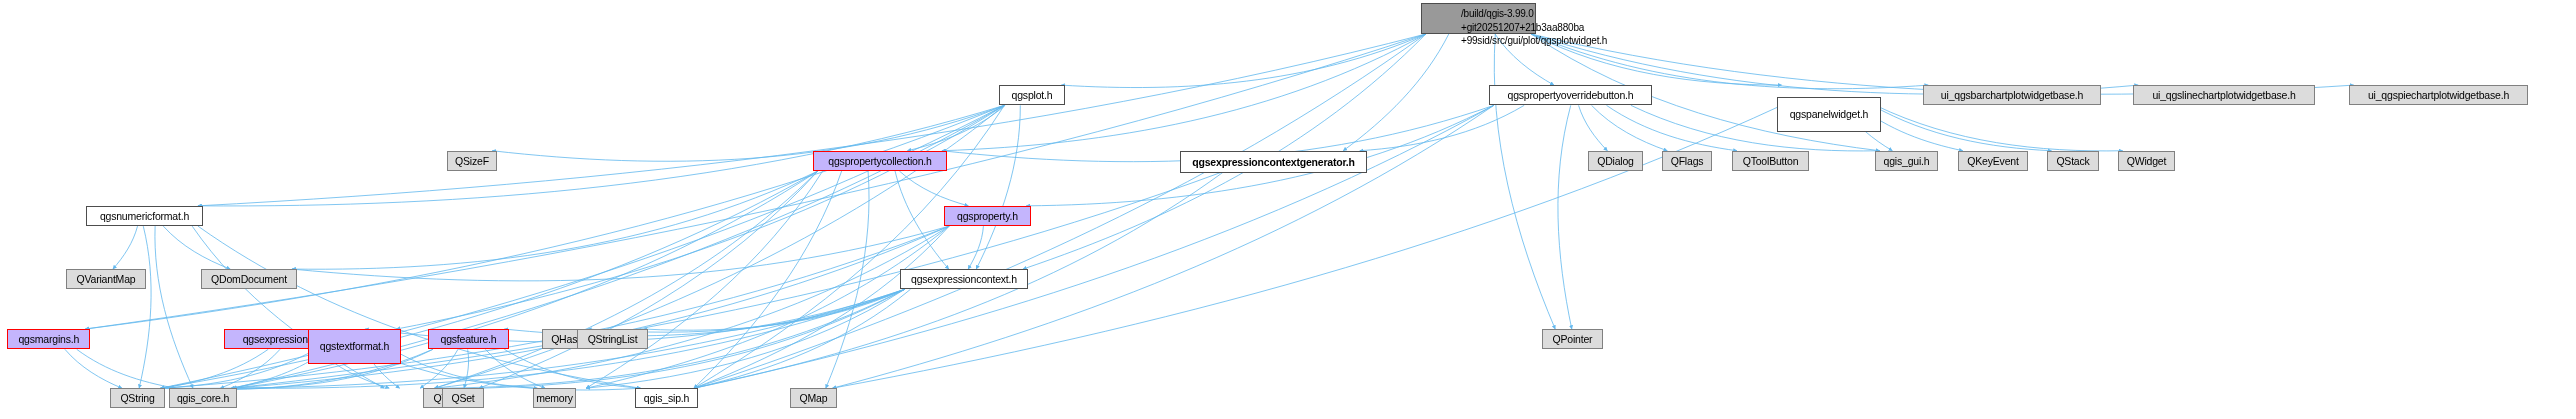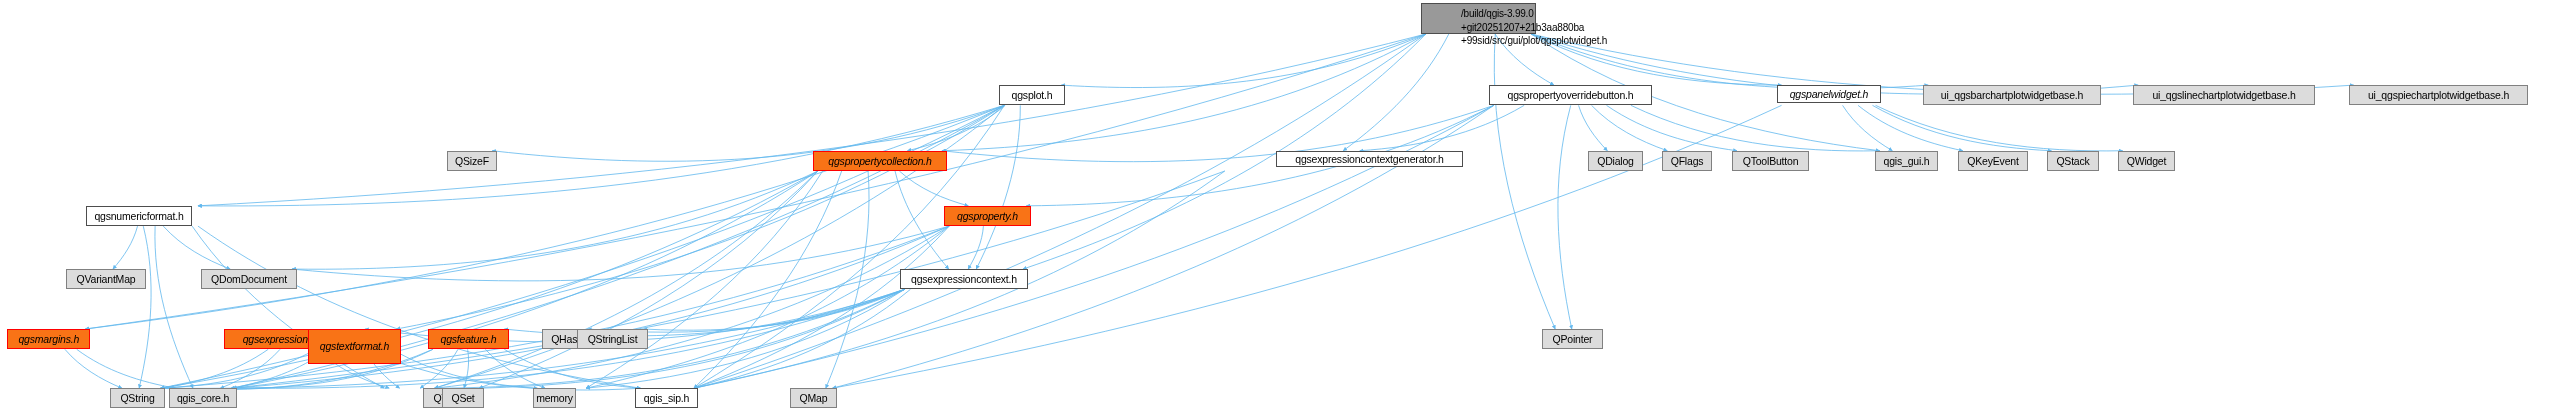--- a/index.html
+++ b/index.html
@@ -39,23 +39,22 @@
   .node.lib {
     background: #dcdcdc;
     border: 0.8px solid #808080;
     text-align: right;
   }
   .node.hdr {
     background: #ffffff;
     border: 0.8px solid #4d4d4d;
   }
   .node.red {
-    background: #f97316;
+    background: #c4b5fd;
     border: 0.8px solid #ff0000;
-    font-style: italic;
   }
   .node.root {
     background: #999999;
     border: 0.8px solid #4d4d4d;
     display: block;
     padding: 3.2px 4.9px 3.2px 6.5px;
     text-align: left;
     font-size: 10px;
     line-height: 1.32;
   }
@@ -166,39 +165,39 @@
       <span class="rline">/build/qgis-3.99.0</span>
       <span class="rline">+git20251207+21b3aa880ba</span>
       <span class="rline">+99sid/src/gui/plot/qgsplotwidget.h</span>
     </div>
     <div class="node hdr" style="left: 999px; top: 85px; width: 66px; height: 20px;">
       <span>qgsplot.h</span>
     </div>
     <div class="node hdr" style="left: 1489px; top: 85px; width: 163px; height: 20px;">
       <span>qgspropertyoverridebutton.h</span>
     </div>
-    <div class="node hdr" style="left: 1777px; top: 85px; width: 104px; height: 18px; font-style: italic;">
+    <div class="node hdr" style="left: 1777px; top: 97px; width: 104px; height: 35px;">
       <span>qgspanelwidget.h</span>
     </div>
     <div class="node lib" style="left: 1923px; top: 85px; width: 178px; height: 20px;">
       <span>ui_qgsbarchartplotwidgetbase.h</span>
     </div>
     <div class="node lib" style="left: 2133px; top: 85px; width: 182px; height: 20px;">
       <span>ui_qgslinechartplotwidgetbase.h</span>
     </div>
     <div class="node lib" style="left: 2349px; top: 85px; width: 179px; height: 20px;">
       <span>ui_qgspiechartplotwidgetbase.h</span>
     </div>
     <div class="node lib" style="left: 447px; top: 151px; width: 50px; height: 20px;">
       <span>QSizeF</span>
     </div>
     <div class="node red" style="left: 813px; top: 151px; width: 134px; height: 20px;">
       <span>qgspropertycollection.h</span>
     </div>
-    <div class="node hdr" style="left: 1276px; top: 151px; width: 187px; height: 16px;">
+    <div class="node hdr" style="left: 1180px; top: 151px; width: 187px; height: 22px; font-weight: bold;">
       <span>qgsexpressioncontextgenerator.h</span>
     </div>
     <div class="node lib" style="left: 1588px; top: 151px; width: 55px; height: 20px;">
       <span>QDialog</span>
     </div>
     <div class="node lib" style="left: 1662px; top: 151px; width: 50px; height: 20px;">
       <span>QFlags</span>
     </div>
     <div class="node lib" style="left: 1732px; top: 151px; width: 77px; height: 20px;">
       <span>QToolButton</span>
@@ -208,21 +207,21 @@
     </div>
     <div class="node lib" style="left: 1958px; top: 151px; width: 70px; height: 20px;">
       <span>QKeyEvent</span>
     </div>
     <div class="node lib" style="left: 2047px; top: 151px; width: 52px; height: 20px;">
       <span>QStack</span>
     </div>
     <div class="node lib" style="left: 2118px; top: 151px; width: 57px; height: 20px;">
       <span>QWidget</span>
     </div>
-    <div class="node hdr" style="left: 86px; top: 206px; width: 106px; height: 20px;">
+    <div class="node hdr" style="left: 86px; top: 206px; width: 117px; height: 20px;">
       <span>qgsnumericformat.h</span>
     </div>
     <div class="node red" style="left: 944px; top: 206px; width: 87px; height: 20px;">
       <span>qgsproperty.h</span>
     </div>
     <div class="node lib" style="left: 66px; top: 269px; width: 80px; height: 20px;">
       <span>QVariantMap</span>
     </div>
     <div class="node lib" style="left: 201px; top: 269px; width: 96px; height: 20px;">
       <span>QDomDocument</span>

